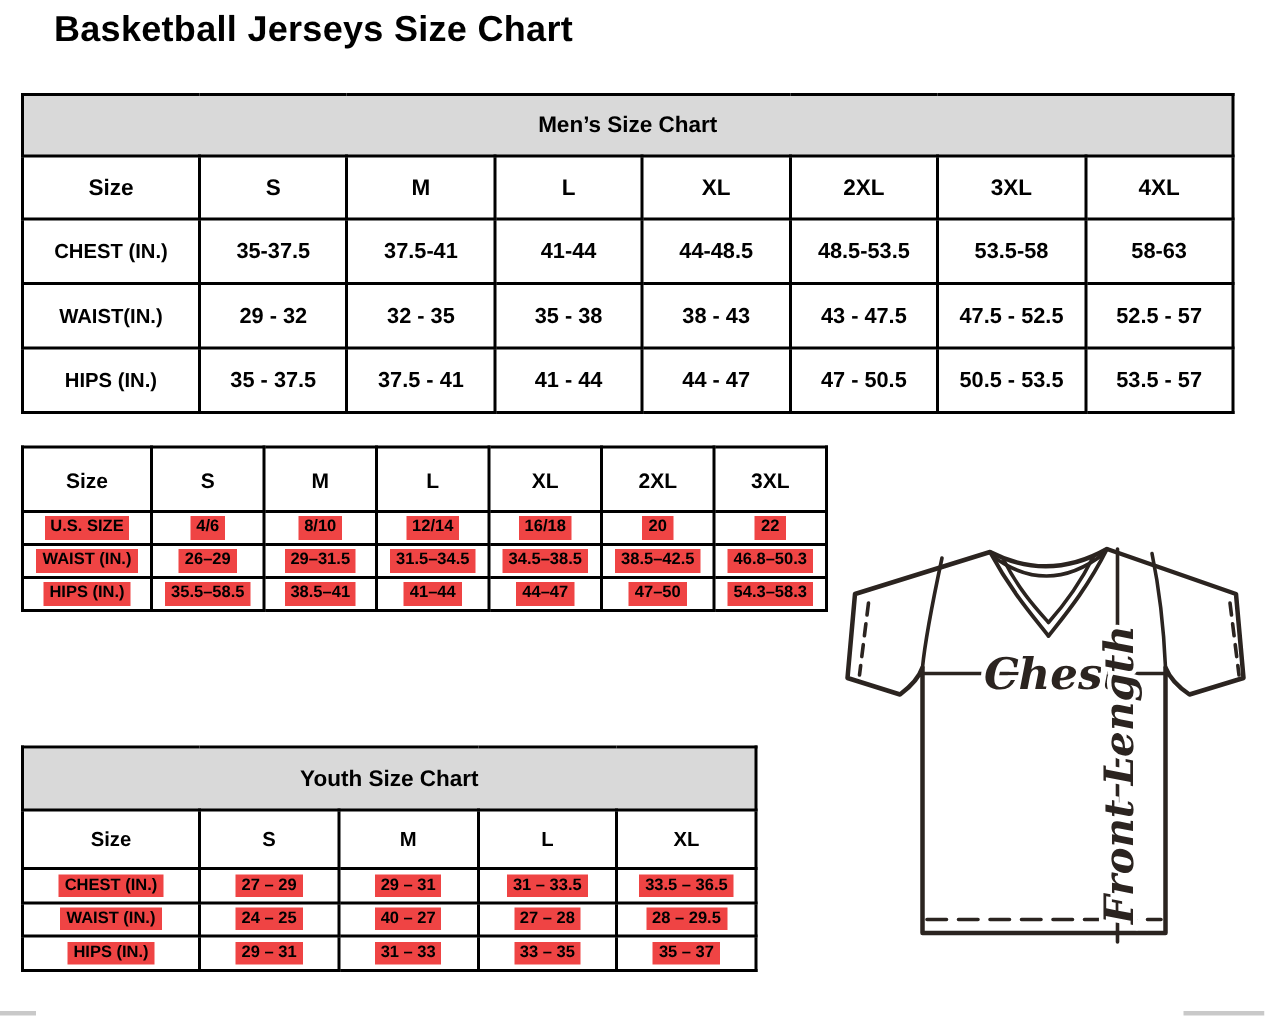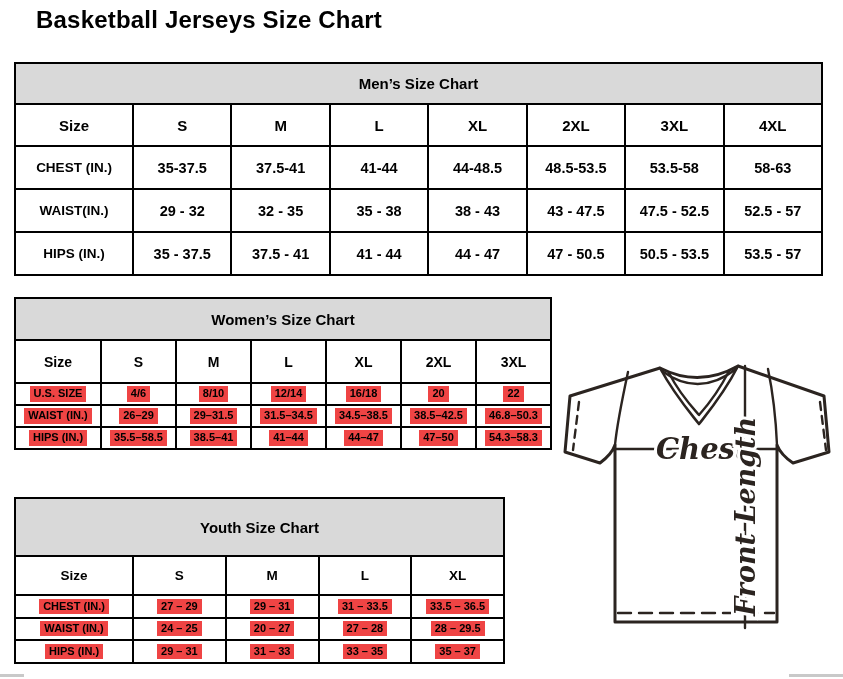--- a/index.html
+++ b/index.html
@@ -32,21 +32,21 @@
   .mens tbody td.rowlabel{font-size:13.5px;}
   
   table.womens{left:14px;top:297px;width:538px;}
   .womens tr.title-row{height:42px;}
   .womens tr.cols{height:43px;}
   .womens tr.cols th{font-size:14px;}
   .womens tbody tr{height:22px;}
   .womens tbody td{font-size:11px;}
   
   table.youth{left:14px;top:497px;width:491px;}
-  .youth tr.title-row{height:58px;}
+  .youth tr.title-row{height:42px;}
   .youth tr.cols{height:39px;}
   .youth tr.cols th{font-size:13.5px;}
   .youth tbody tr{height:22.5px;}
   .youth tbody td{font-size:11px;}
   
   .hl{background:#ef4444;padding:1px 4px;display:inline-block;line-height:1.2;}
   
   .jersey-wrap{position:absolute;left:560px;top:358px;width:280px;height:320px;}
   
   .frag{position:absolute;height:3px;background:#c9c9c9;bottom:2px;}
@@ -122,23 +122,20 @@
   <colgroup>
     <col style="width:86px">
       <col>
       <col>
       <col>
       <col>
       <col>
       <col>
   </colgroup>
   <thead>
-    <tr class="title-row">
-      <th colspan="7">Women’s Size Chart</th>
-    </tr>
     <tr class="cols">
       <th>Size</th>
       <th>S</th>
       <th>M</th>
       <th>L</th>
       <th>XL</th>
       <th>2XL</th>
       <th>3XL</th>
     </tr>
   </thead>
@@ -197,21 +194,21 @@
     <tr>
       <td><span class="hl">CHEST (IN.)</span></td>
       <td><span class="hl">27 – 29</span></td>
       <td><span class="hl">29 – 31</span></td>
       <td><span class="hl">31 – 33.5</span></td>
       <td><span class="hl">33.5 – 36.5</span></td>
     </tr>
     <tr>
       <td><span class="hl">WAIST (IN.)</span></td>
       <td><span class="hl">24 – 25</span></td>
-      <td><span class="hl">20 – 27</span></td>
+      <td><span class="hl">40 – 27</span></td>
       <td><span class="hl">27 – 28</span></td>
       <td><span class="hl">28 – 29.5</span></td>
     </tr>
     <tr>
       <td><span class="hl">HIPS (IN.)</span></td>
       <td><span class="hl">29 – 31</span></td>
       <td><span class="hl">31 – 33</span></td>
       <td><span class="hl">33 – 35</span></td>
       <td><span class="hl">35 – 37</span></td>
     </tr>

